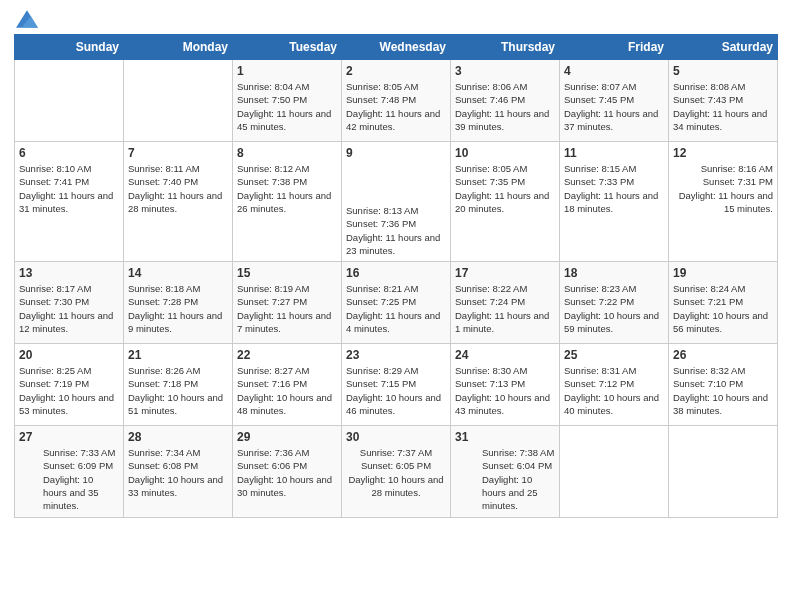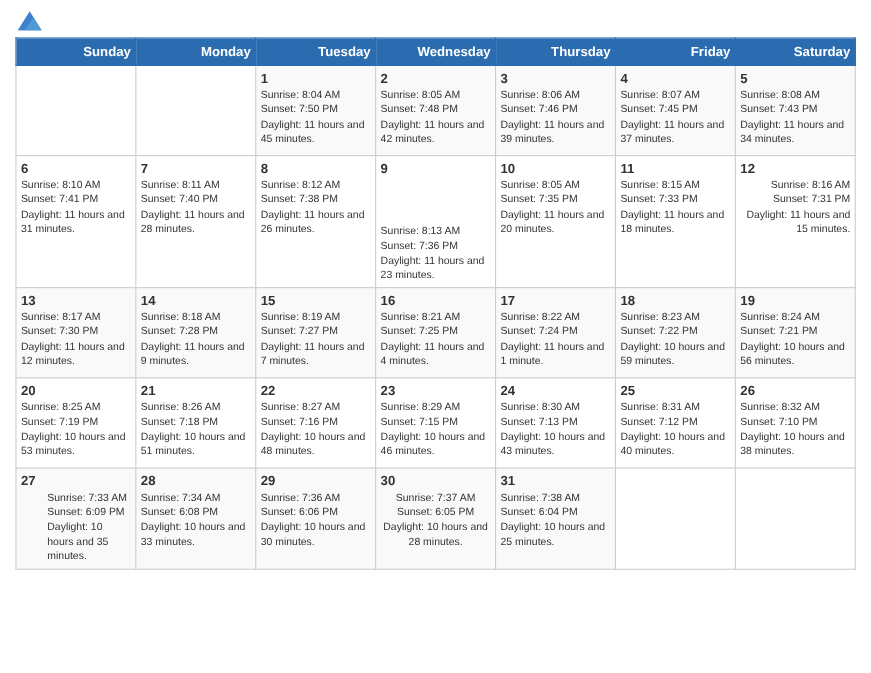--- a/index.html
+++ b/index.html
@@ -313,21 +313,21 @@
 Daylight: 10 hours and 30 minutes.</div>
           </td>
           <td>
             <span class="day-number">30</span>
             <div class="day-info" style="white-space: pre-line; text-align: center;">Sunrise: 7:37 AM
 Sunset: 6:05 PM
 Daylight: 10 hours and 28 minutes.</div>
           </td>
           <td>
             <span class="day-number">31</span>
-            <div class="day-info" style="white-space: pre-line;">Sunrise: 7:38 AM
+            <div class="day-info" style="white-space: pre-line; margin-left: 27px;">Sunrise: 7:38 AM
 Sunset: 6:04 PM
 Daylight: 10 hours and 25 minutes.</div>
           </td>
           <td class="empty-cell"></td>
           <td class="empty-cell"></td>
         </tr>
       </tbody>
   </table>
 </div>
 

